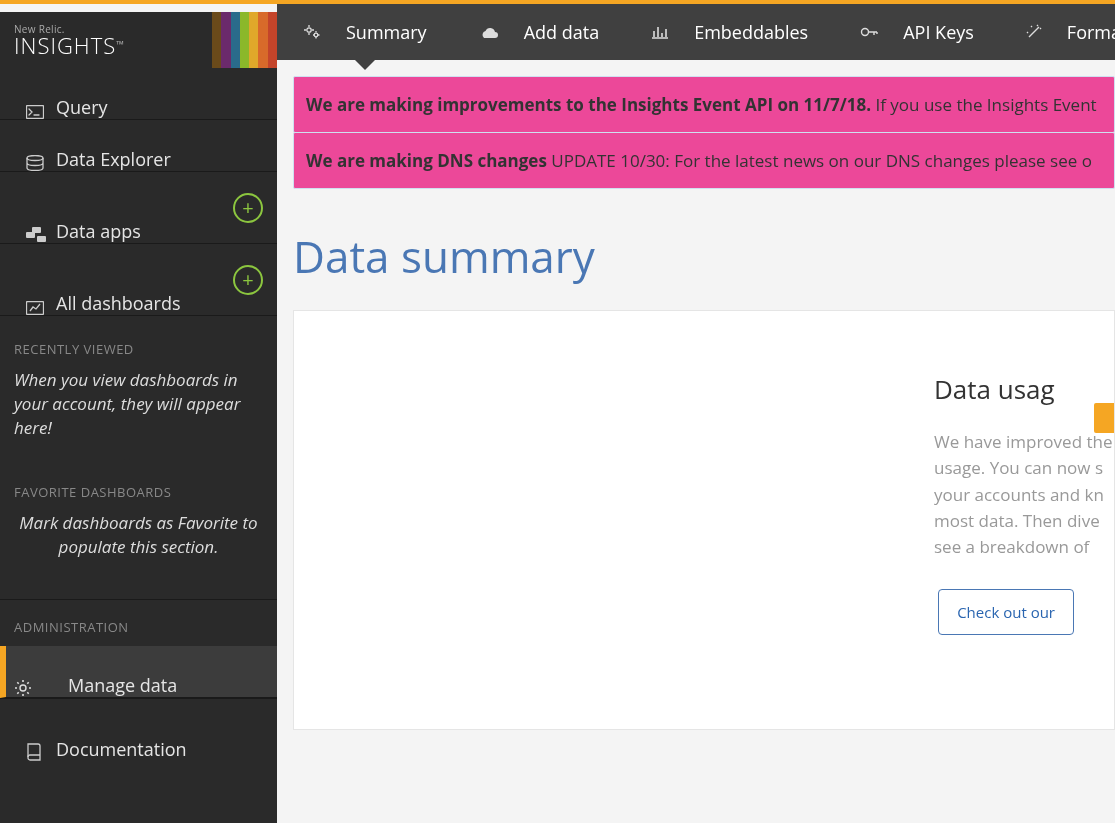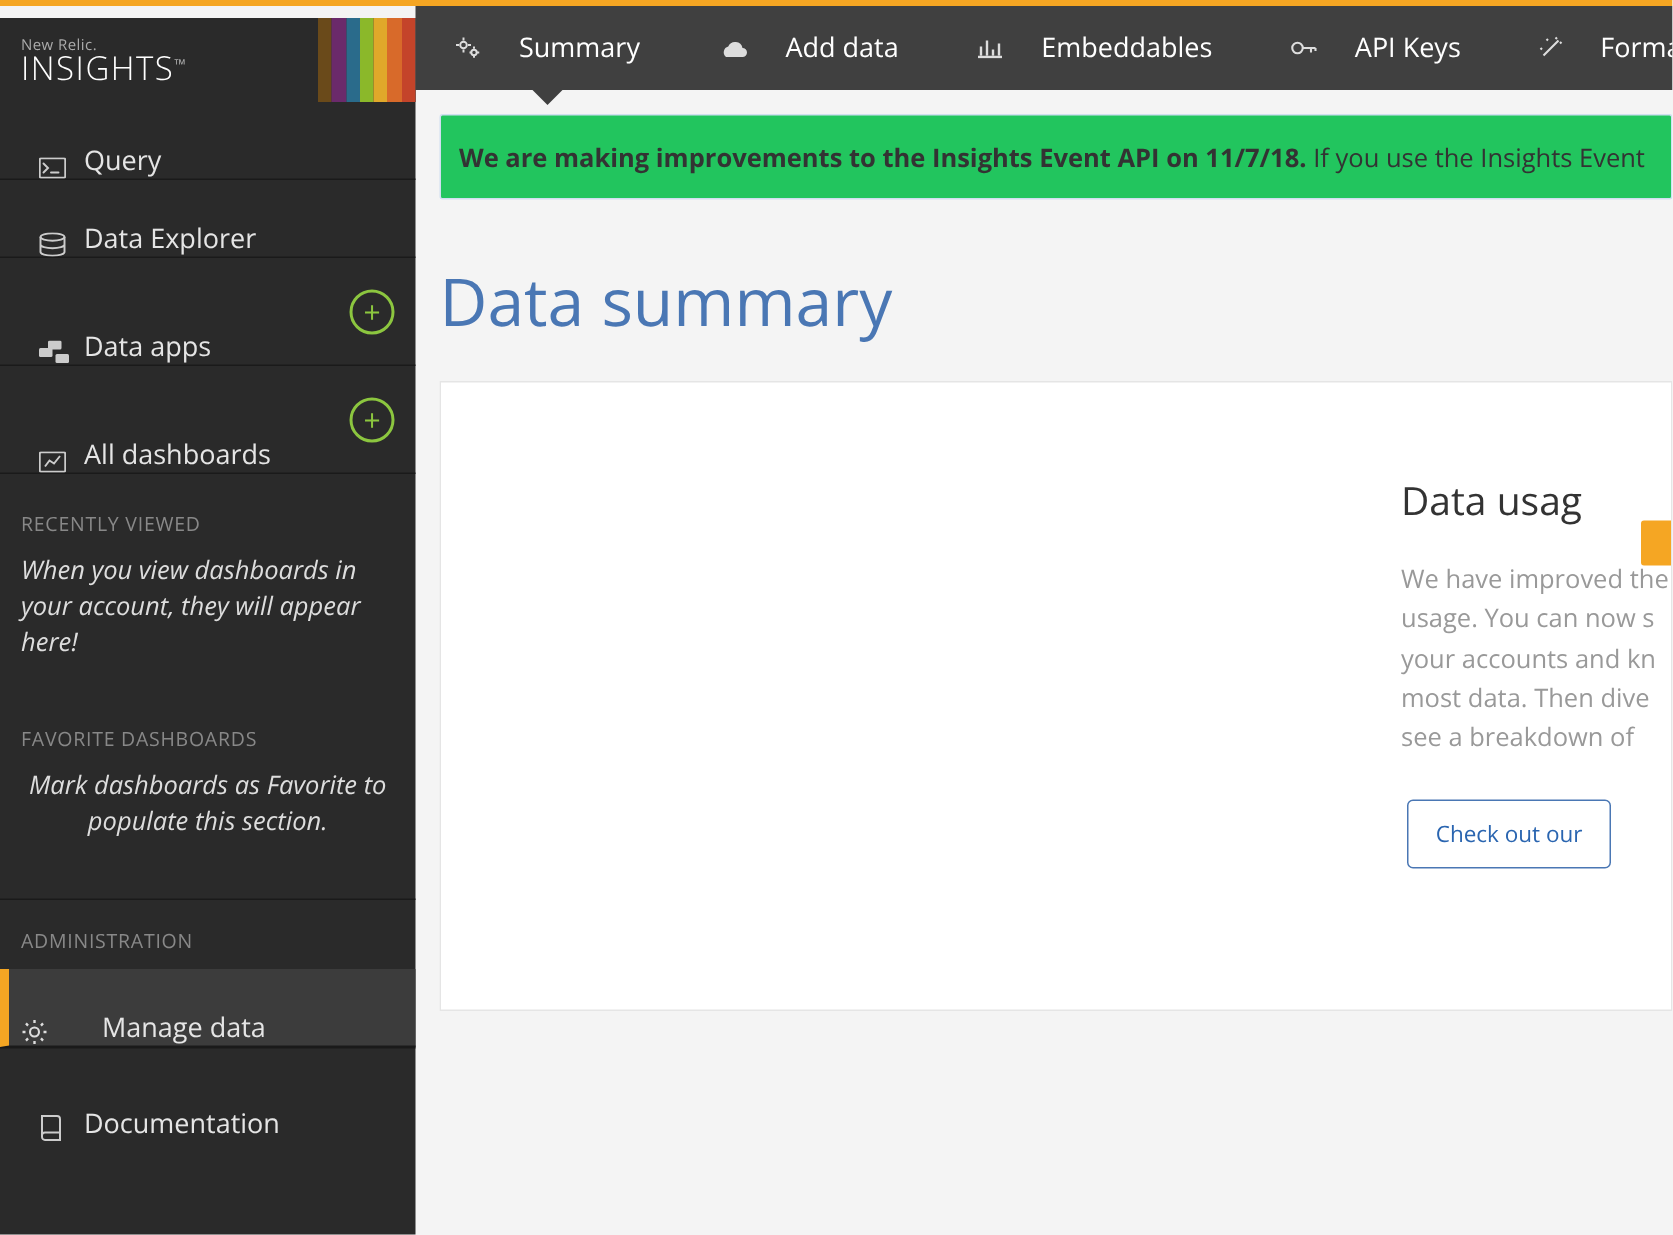--- a/index.html
+++ b/index.html
@@ -144,21 +144,21 @@
   }
   .tab .icon { margin-right: 9px; font-size:16px; color:#ddd;}
   
   .main {
     position: absolute;
     top: 60px; left: 277px; right: 0; bottom: 0;
     padding: 16px 0 0 16px;
     overflow: hidden;
   }
   .alert {
-    background: #22c55e;
+    background: #ec4899;
     border: 1px solid #d0dff0;
     padding: 16px 12px;
     font-size: 17px;
     color: #333;
     white-space: nowrap;
     overflow: hidden;
     border-radius: 2px;
     margin-bottom: -1px;
   }
   .alert b { font-weight: 700; }
@@ -349,20 +349,23 @@
         </svg>
     </span>
     <span>Formatter</span>
   </div>
 </div>
 
 <div class="main">
   <div class="alert">
     <b>We are making improvements to the Insights Event API on 11/7/18.</b><span> If you use the Insights Event</span>
   </div>
+  <div class="alert">
+    <b>We are making DNS changes</b><span> UPDATE 10/30: For the latest news on our DNS changes please see o</span>
+  </div>
 
   <h1 class="page-title">Data summary</h1>
 
   <div class="card">
     <div class="orange-chip"></div>
     <div class="card-title">Data usag</div>
     <div class="card-text">
       <div>We have improved the</div>
       <div>usage. You can now s</div>
       <div>your accounts and kn</div>

